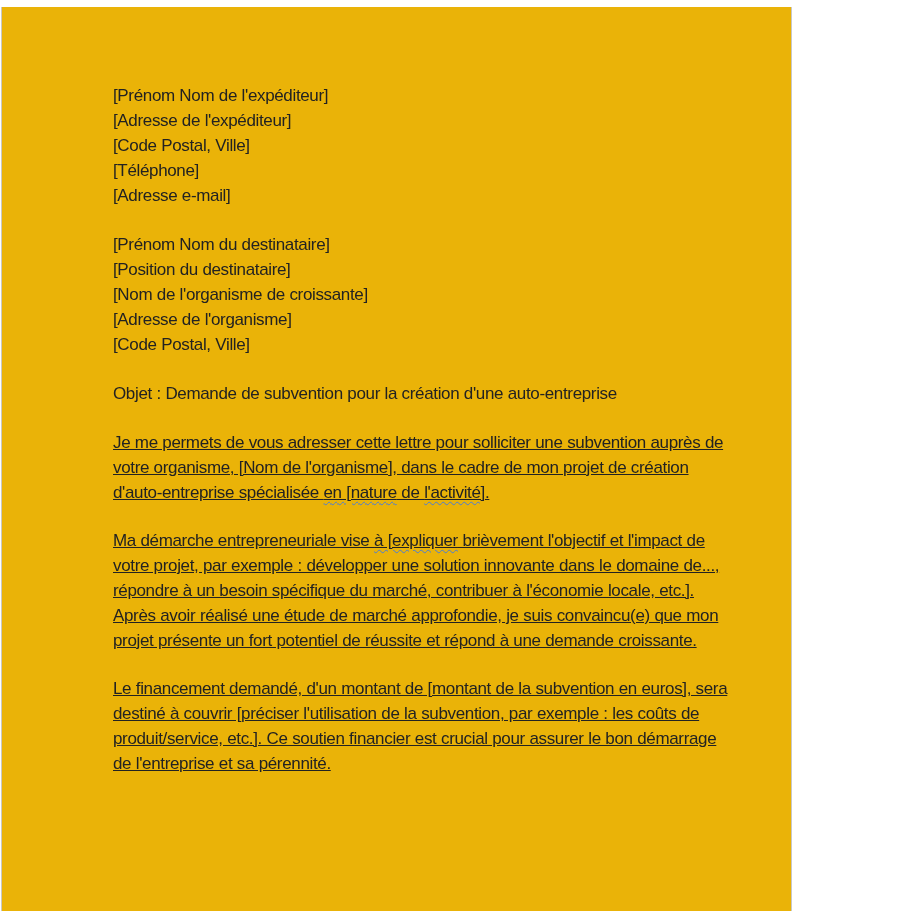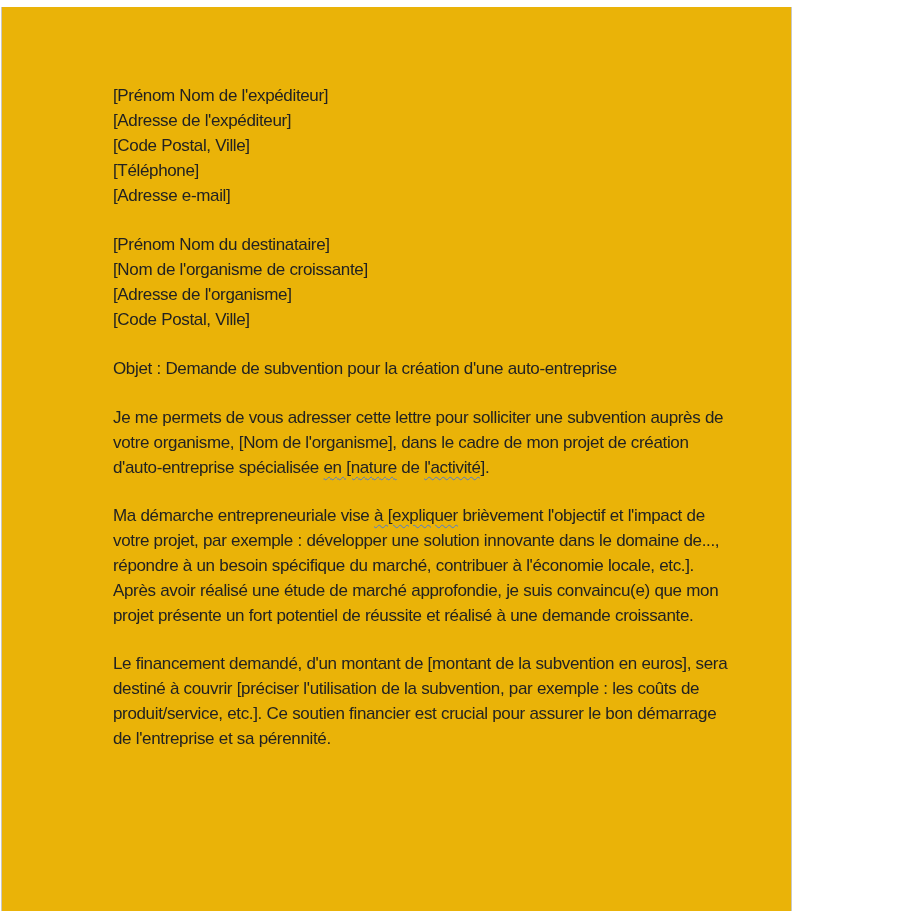--- a/index.html
+++ b/index.html
@@ -39,20 +39,21 @@
     .block {
       margin: 0 0 24px 0;
     }
     .line {
       display: block;
       white-space: nowrap;
     }
     .para {
       margin: 0 0 23px 0;
       white-space: normal;
+      text-decoration: underline;
     }
     .squiggle {
       text-decoration: underline wavy #4a7bd6;
       text-decoration-thickness: 1px;
       text-underline-offset: 3px;
     }
   </style>
 </head>
 <body>
 
@@ -62,20 +63,21 @@
     <div class="block">
       <span class="line">[Prénom Nom de l'expéditeur]</span>
       <span class="line">[Adresse de l'expéditeur]</span>
       <span class="line">[Code Postal, Ville]</span>
       <span class="line">[Téléphone]</span>
       <span class="line">[Adresse e-mail]</span>
     </div>
 
     <div class="block">
       <span class="line">[Prénom Nom du destinataire]</span>
+      <span class="line">[Position du destinataire]</span>
       <span class="line">[Nom de l'organisme de croissante]</span>
       <span class="line">[Adresse de l'organisme]</span>
       <span class="line">[Code Postal, Ville]</span>
     </div>
 
 
     <div class="block">
       <span class="line">Objet : Demande de subvention pour la création d'une auto-entreprise</span>
     </div>
 
@@ -84,21 +86,21 @@
       <span class="line">Je me permets de vous adresser cette lettre pour solliciter une subvention auprès de</span>
       <span class="line">votre organisme, [Nom de l'organisme], dans le cadre de mon projet de création</span>
       <span class="line"><span>d'auto-entreprise spécialisée </span><span class="squiggle">en [nature</span><span> de </span><span class="squiggle">l'activité]</span><span>.</span></span>
     </div>
 
     <div class="para">
       <span class="line"><span>Ma démarche entrepreneuriale vise </span><span class="squiggle">à [expliquer</span><span> brièvement l'objectif et l'impact de</span></span>
       <span class="line">votre projet, par exemple : développer une solution innovante dans le domaine de...,</span>
       <span class="line">répondre à un besoin spécifique du marché, contribuer à l'économie locale, etc.].</span>
       <span class="line">Après avoir réalisé une étude de marché approfondie, je suis convaincu(e) que mon</span>
-      <span class="line">projet présente un fort potentiel de réussite et réalisé à une demande croissante.</span>
+      <span class="line">projet présente un fort potentiel de réussite et répond à une demande croissante.</span>
     </div>
 
     <div class="para">
       <span class="line">Le financement demandé, d'un montant de [montant de la subvention en euros], sera</span>
       <span class="line">destiné à couvrir [préciser l'utilisation de la subvention, par exemple : les coûts de</span>
       <span class="line">produit/service, etc.]. Ce soutien financier est crucial pour assurer le bon démarrage</span>
       <span class="line">de l'entreprise et sa pérennité.</span>
     </div>
 
   </div>

